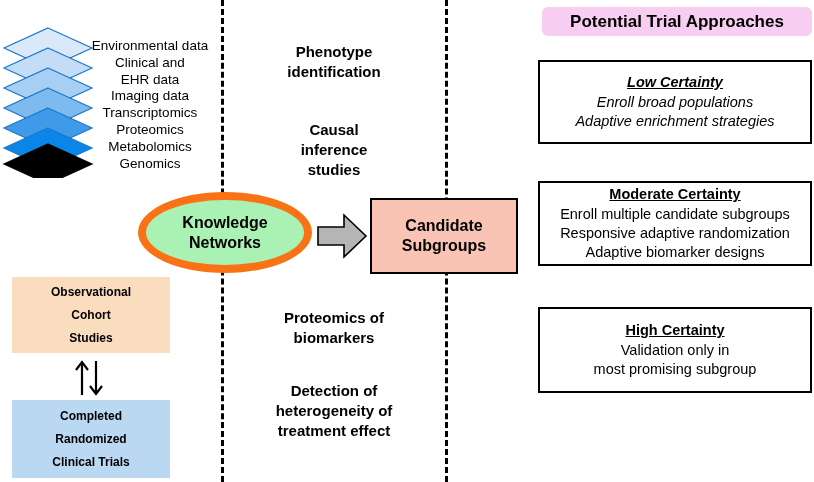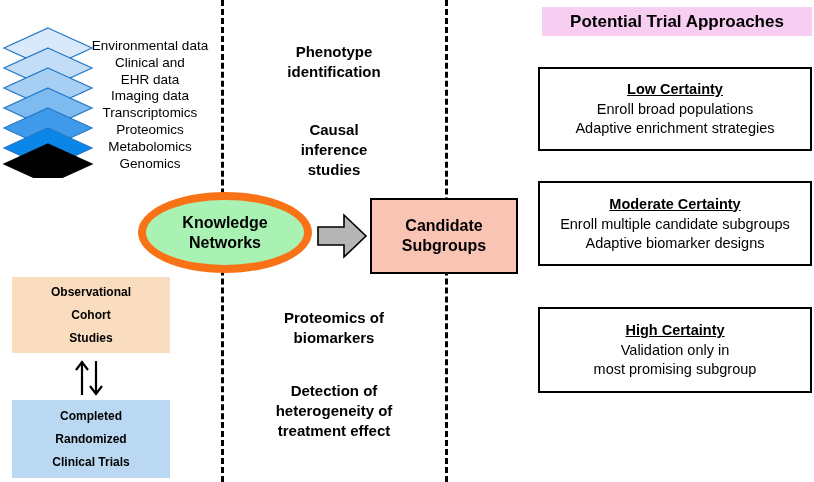--- a/index.html
+++ b/index.html
@@ -154,37 +154,38 @@
     top: 7px;
     width: 270px;
     height: 29px;
     background: #f7cdf2;
     display: flex;
     align-items: center;
     justify-content: center;
     font-weight: bold;
     font-size: 17px;
     color: #000000;
+    border-radius: 6px;
   }
   .approach-box {
     left: 538px;
     width: 274px;
     border: 2px solid #000000;
     background: #ffffff;
     box-sizing: border-box;
     display: flex;
     flex-direction: column;
     align-items: center;
     justify-content: center;
     text-align: center;
     font-size: 14.5px;
     line-height: 19px;
     color: #000000;
   }
-  #approach-low      { top: 67px;  height: 84px; }
+  #approach-low      { top: 60px;  height: 84px; font-style: italic; }
   #approach-moderate { top: 181px; height: 85px; }
   #approach-high     { top: 307px; height: 86px; }
   .approach-title {
     font-weight: bold;
     text-decoration: underline;
     font-size: 14.5px;
     margin-bottom: 1px;
   }
   .approach-line { display: block; white-space: nowrap; text-align: center; }
 </style>
@@ -296,20 +297,21 @@
 
   <div class="abs approach-box" id="approach-low">
     <span class="approach-title">Low Certainty</span>
     <span class="approach-line">Enroll broad populations</span>
     <span class="approach-line">Adaptive enrichment strategies</span>
   </div>
 
   <div class="abs approach-box" id="approach-moderate">
     <span class="approach-title">Moderate Certainty</span>
     <span class="approach-line">Enroll multiple candidate subgroups</span>
+    <span class="approach-line">Responsive adaptive randomization</span>
     <span class="approach-line">Adaptive biomarker designs</span>
   </div>
 
   <div class="abs approach-box" id="approach-high">
     <span class="approach-title">High Certainty</span>
     <span class="approach-line">Validation only in</span>
     <span class="approach-line">most promising subgroup</span>
   </div>
 
 </div>

